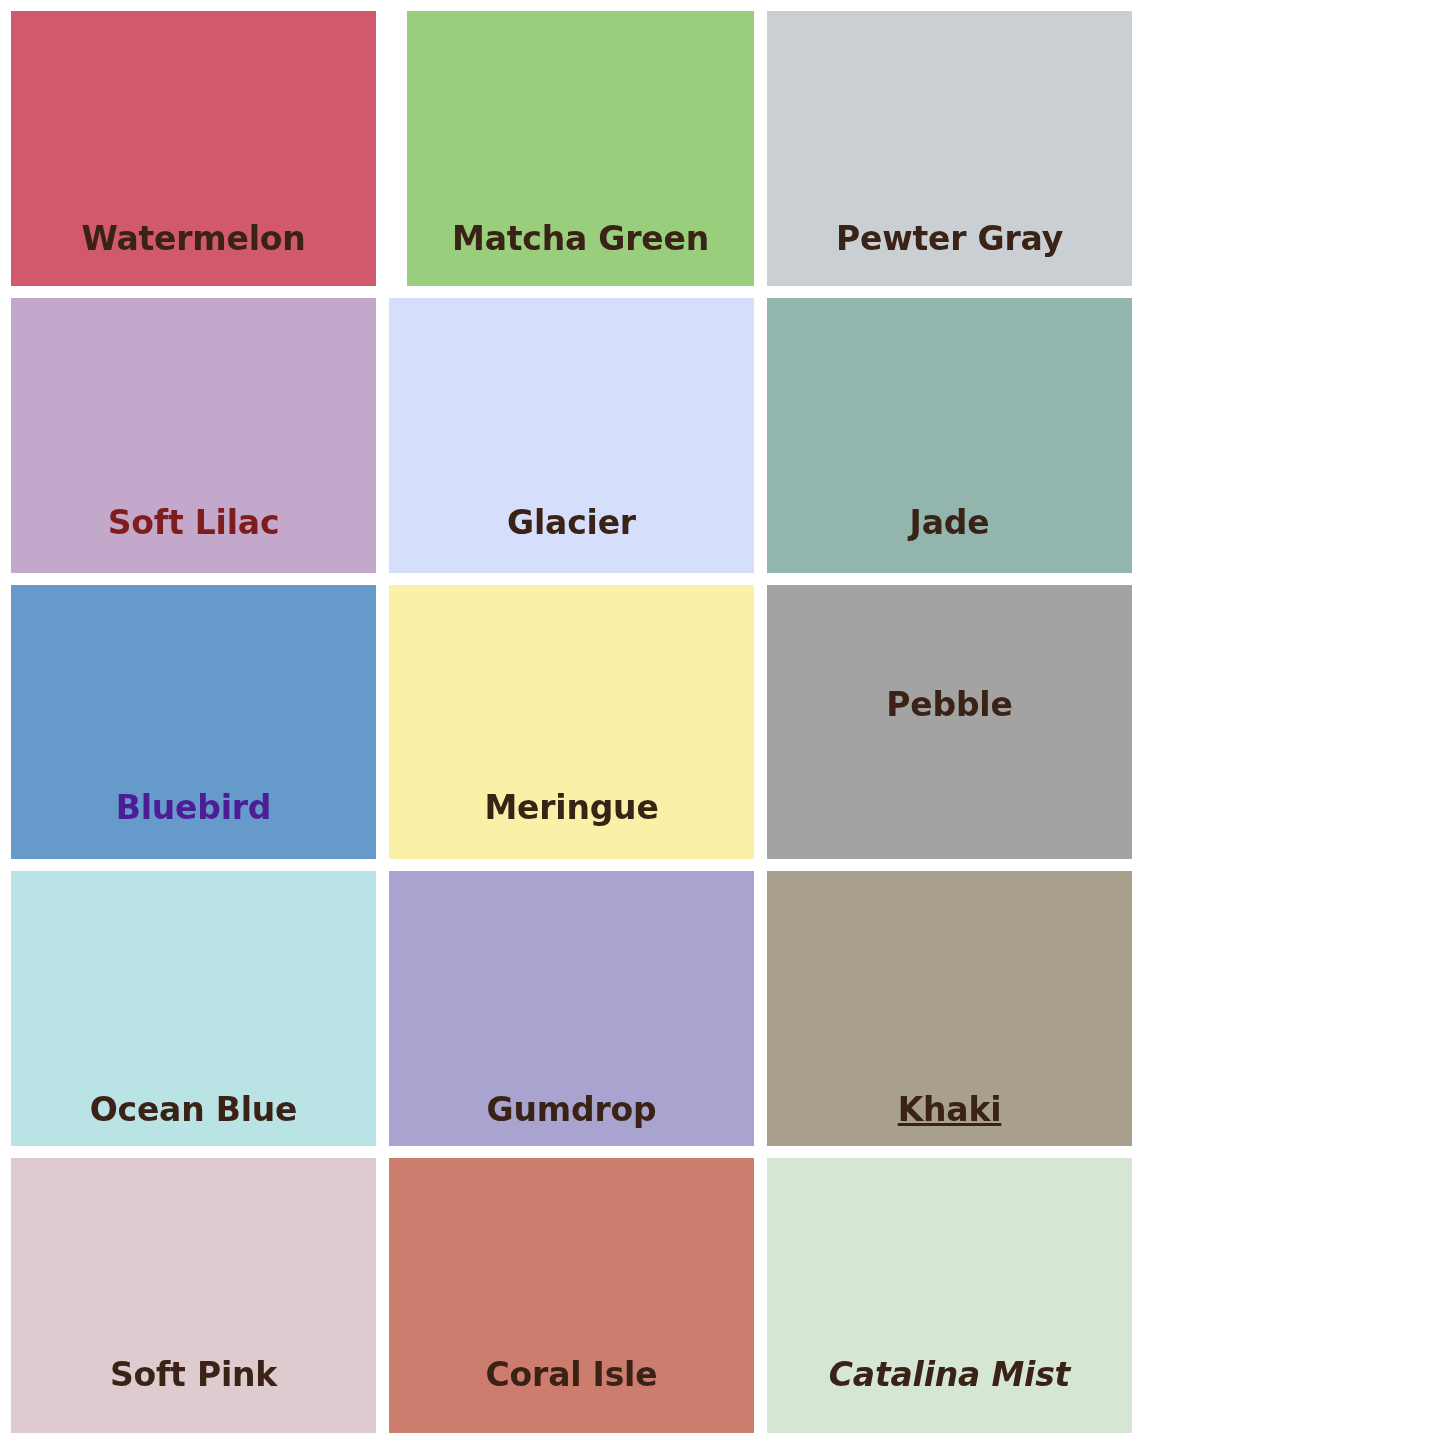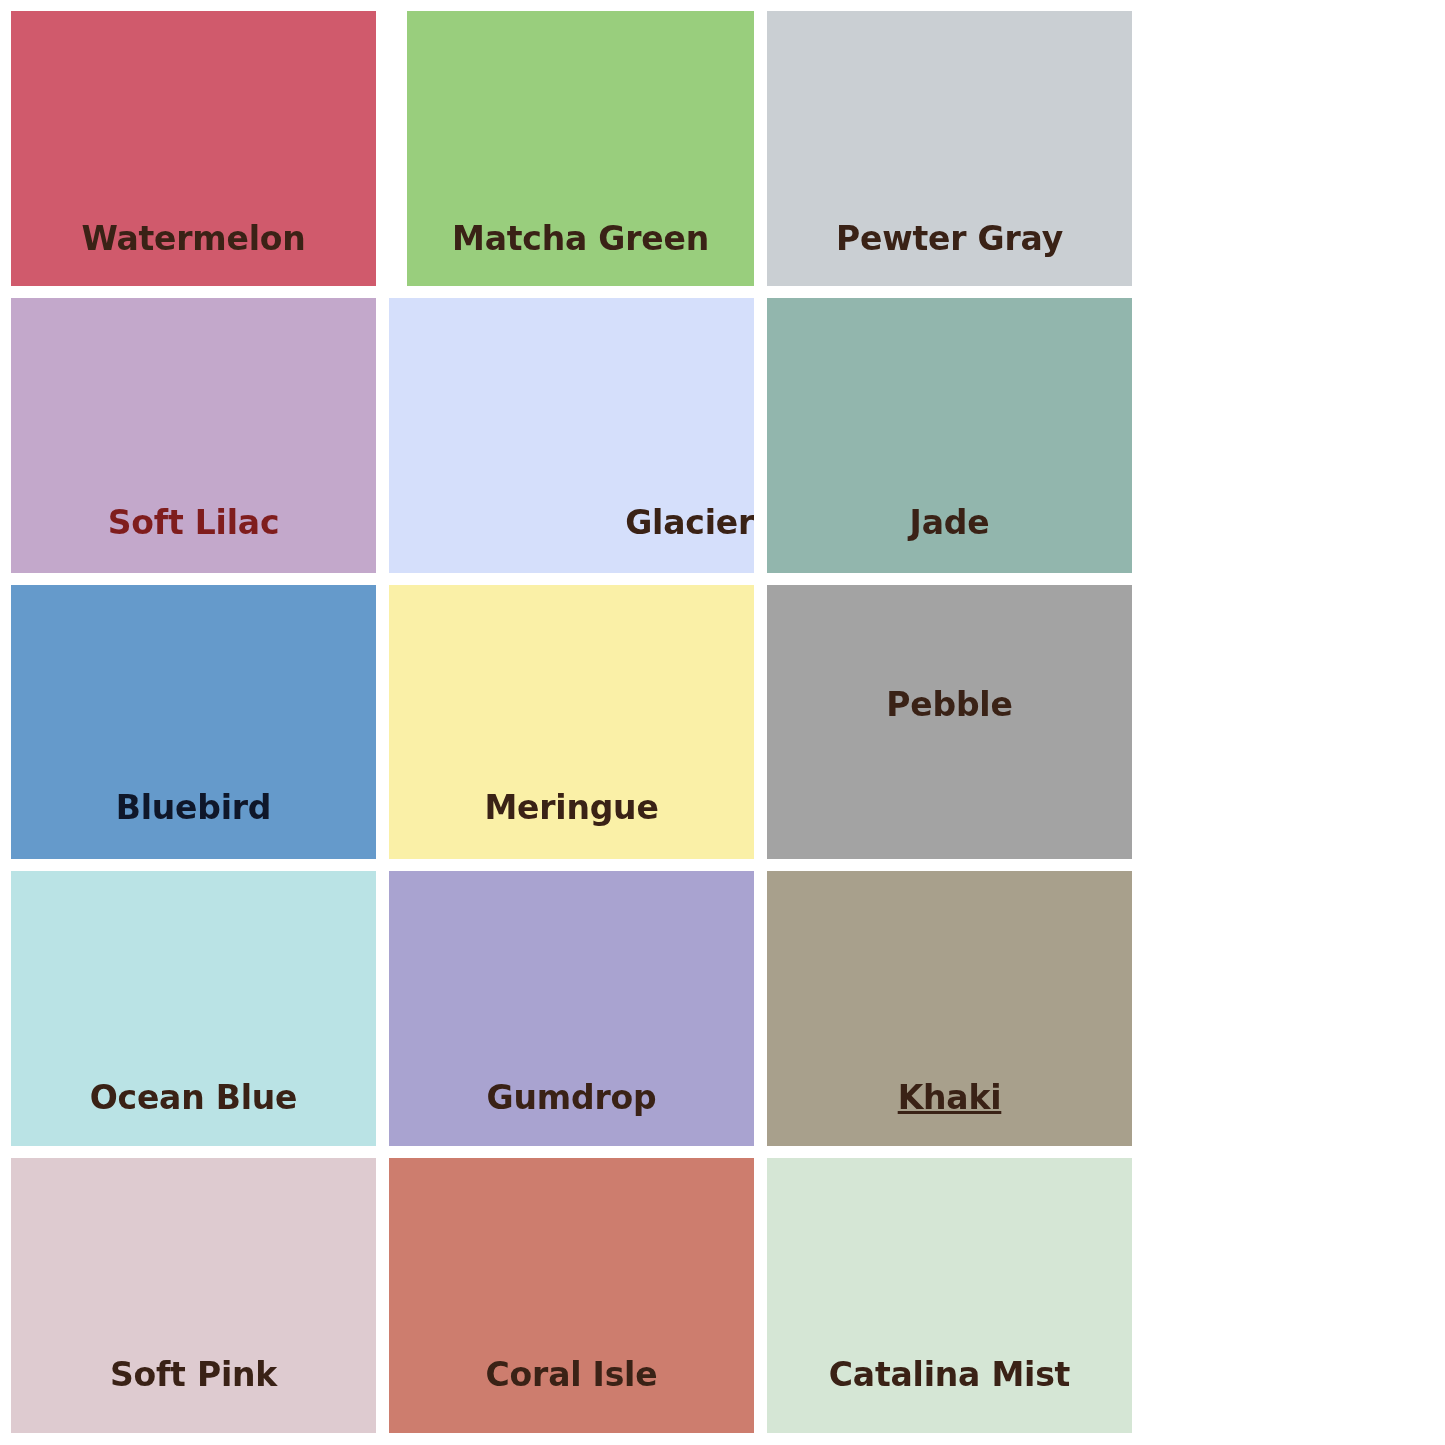--- a/index.html
+++ b/index.html
@@ -44,21 +44,21 @@
     padding-bottom: 40px;
     line-height: 1;
     white-space: nowrap;
     user-select: none;
   }
 
   
   .swatch.r1 .swatch-label { padding-bottom: 31px; }
   .swatch.r2 .swatch-label { padding-bottom: 34px; }
   .swatch.r3 .swatch-label { padding-bottom: 35px; }
-  .swatch.r4 .swatch-label { padding-bottom: 32px; margin-top: 47px; }
+  .swatch.r4 .swatch-label { padding-bottom: 20px; margin-top: 47px; }
   .swatch.r5 .swatch-label { padding-bottom: 42px; }
 </style>
 </head>
 <body style="background: rgb(255, 255, 255);">
 
 <div id="palette-grid">
 
   <div class="swatch r1" style="background-color: rgb(208, 90, 108);">
     <span class="swatch-label" style="color: rgb(58, 34, 22);">Watermelon</span>
   </div>
@@ -68,30 +68,30 @@
   </div>
 
   <div class="swatch r1" style="background-color: rgb(202, 207, 211);">
     <span class="swatch-label" style="color: rgb(58, 34, 22);">Pewter Gray</span>
   </div>
 
   <div class="swatch r2" style="background-color: rgb(195, 168, 203);">
     <span class="swatch-label" style="color: #7f1d1d;">Soft Lilac</span>
   </div>
 
-  <div class="swatch r2" style="background-color: rgb(213, 223, 251); justify-content: flex-end;">
+  <div class="swatch r2" style="background-color: rgb(213, 223, 251);">
     <span class="swatch-label" style="color: rgb(58, 34, 22);">Glacier</span>
   </div>
 
   <div class="swatch r2" style="background-color: rgb(146, 182, 173);">
     <span class="swatch-label" style="color: rgb(58, 34, 22);">Jade</span>
   </div>
 
   <div class="swatch r3" style="background-color: rgb(101, 154, 203);">
-    <span class="swatch-label" style="color: #0f172a;">Bluebird</span>
+    <span class="swatch-label" style="color: #4c1d95;">Bluebird</span>
   </div>
 
   <div class="swatch r3" style="background-color: rgb(250, 240, 167);">
     <span class="swatch-label" style="color: rgb(58, 34, 22);">Meringue</span>
   </div>
 
   <div class="swatch r3" style="background-color: #a3a3a3; align-items: center;">
     <span class="swatch-label" style="color: rgb(58, 34, 22);">Pebble</span>
   </div>
 
@@ -109,16 +109,16 @@
 
   <div class="swatch r5" style="background-color: rgb(222, 203, 208);">
     <span class="swatch-label" style="color: rgb(58, 34, 22); text-align: center;">Soft Pink</span>
   </div>
 
   <div class="swatch r5" style="background-color: rgb(205, 125, 110);">
     <span class="swatch-label" style="color: rgb(58, 34, 22);">Coral Isle</span>
   </div>
 
   <div class="swatch r5" style="background-color: rgb(213, 230, 213);">
-    <span class="swatch-label" style="color: rgb(58, 34, 22);">Catalina Mist</span>
+    <span class="swatch-label" style="color: rgb(58, 34, 22); font-style: italic;">Catalina Mist</span>
   </div>
 
 </div>
 
 </body></html>

